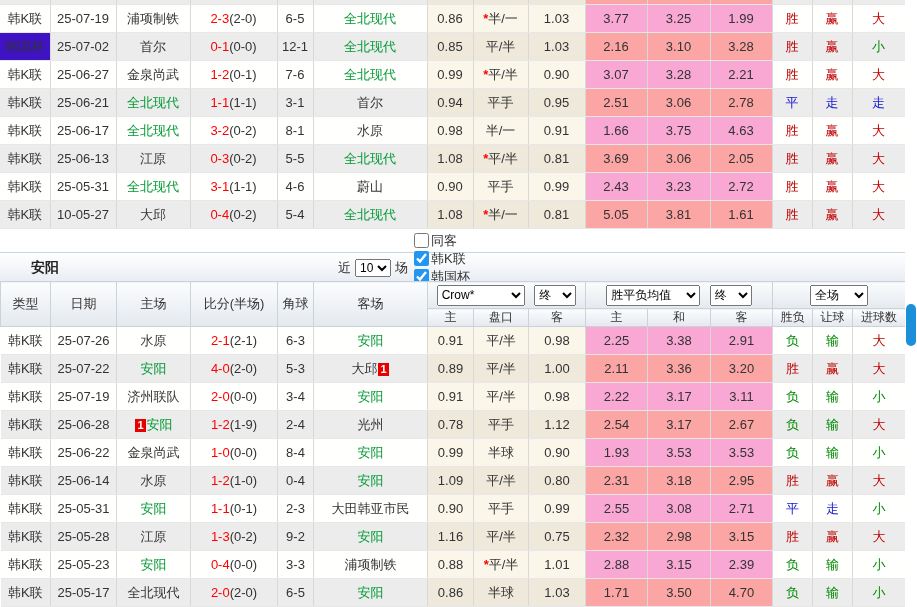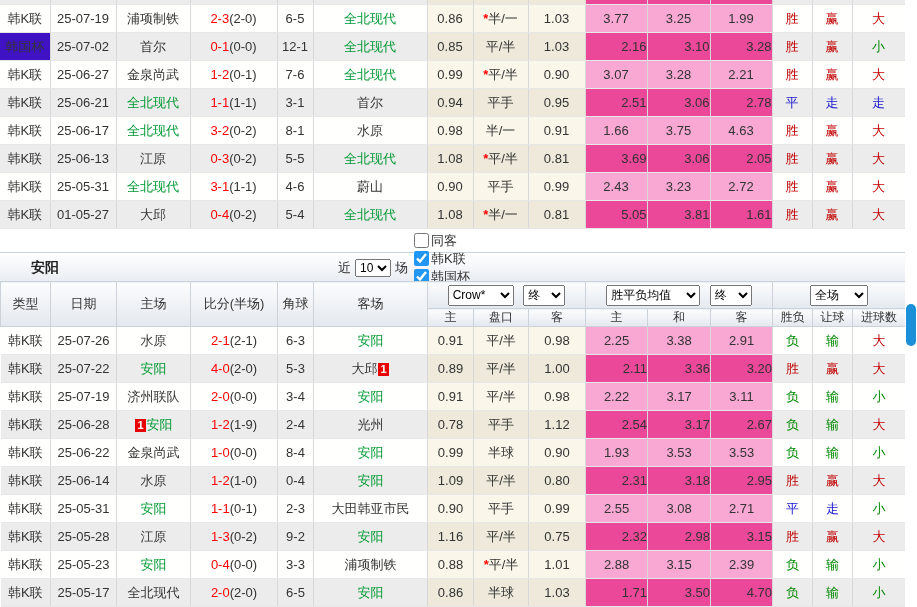--- a/index.html
+++ b/index.html
@@ -10,21 +10,21 @@
         font-size:13px;color:#333;white-space:nowrap;overflow:hidden;
         border-right:1px solid #d8d8d8;border-bottom:1px solid #e7e7e7;}
   tr.odd td{background:#fffffe;}
   tr.even td{background:#ececec;}
   td.type{background:var(--league_bg,#2a5caa);color:#fff;font-size:12px;
         border-bottom:1px solid #fff;border-right:1px solid #fff;}
   td.type.cup{background:var(--cup_bg,#3f12c4);}
   tr.odd td.odds{background:#fbf6ea;}
   tr.even td.odds{background:#eee9db;}
   tr.odd td.avg{background:#f9a8d4;}
-  tr.even td.avg{background:#ec4899;text-align:right;}
+  tr.even td.avg{background:#fca5a5;}
   td.res.r{color:var(--result_red,#c00000);}
   td.res.g{color:var(--result_green,#008800);}
   td.res.b{color:var(--result_blue,#1414cc);}
   .green{color:var(--team_green,#009933);}
   .ft{color:var(--score_red,#ff0000);}
   .ht{color:#333;}
   .star{color:var(--score_red,#ff0000);font-weight:bold;}
   .badge{display:inline-block;background:var(--badge_red,#e80000);color:#fff;
         font-size:11px;line-height:13px;padding:0 2px;margin:0 1px;font-weight:bold;}
   .top-table{position:absolute;top:-23px;left:0;}
@@ -44,21 +44,21 @@
   .filter-group select{font-size:12px;margin:0 4px;}
   .filter-item{display:flex;align-items:center;margin-left:6px;}
   .filter-item input{width:15px;height:15px;accent-color:#2196f3;margin:0 2px 0 0;}
   
   .main-table{position:absolute;top:281px;left:0;}
   .main-table thead td{background:linear-gradient(#fbfcfd,#e4e9ef);border:1px solid #ccd2da;
         font-size:13px;color:#333;}
   .main-table thead tr.selrow td{height:26px;}
   .main-table thead tr.subrow td{height:17px;font-size:12px;}
   .selcell select{font-size:12px;height:21px;margin:0 3px;}
-  .sel-bookmaker{width:66px;} .sel-final{width:42px;} .sel-avg{width:94px;} .sel-scope{width:58px;}
+  .sel-bookmaker{width:88px;} .sel-final{width:42px;} .sel-avg{width:94px;} .sel-scope{width:58px;}
   
   .scroll-track{position:absolute;left:905px;top:0;width:12px;height:607px;background:#fff;}
   .scroll-thumb{position:absolute;left:906px;top:304px;width:10px;height:42px;border-radius:6px;
         background:var(--scroll_thumb,#1b8fd8);}
 </style>
 </head>
 <body>
 
 <div class="page">
 
@@ -213,21 +213,21 @@
     <td class="odds">0.99</td>
     <td class="avg">2.43</td>
     <td class="avg">3.23</td>
     <td class="avg">2.72</td>
     <td class="res r">胜</td>
     <td class="res r">赢</td>
     <td class="res r">大</td>
   </tr>
   <tr class="even">
     <td class="type ">韩K联</td>
-    <td>01-05-27</td>
+    <td>10-05-27</td>
     <td><span class="">大邱</span></td>
     <td><span class="ft">0-4</span><span class="ht">(0-2)</span></td>
     <td>5-4</td>
     <td><span class="green">全北现代</span></td>
     <td class="odds">1.08</td>
     <td class="odds"><span class="star">*</span>半/一</td>
     <td class="odds">0.81</td>
     <td class="avg">5.05</td>
     <td class="avg">3.81</td>
     <td class="avg">1.61</td>

